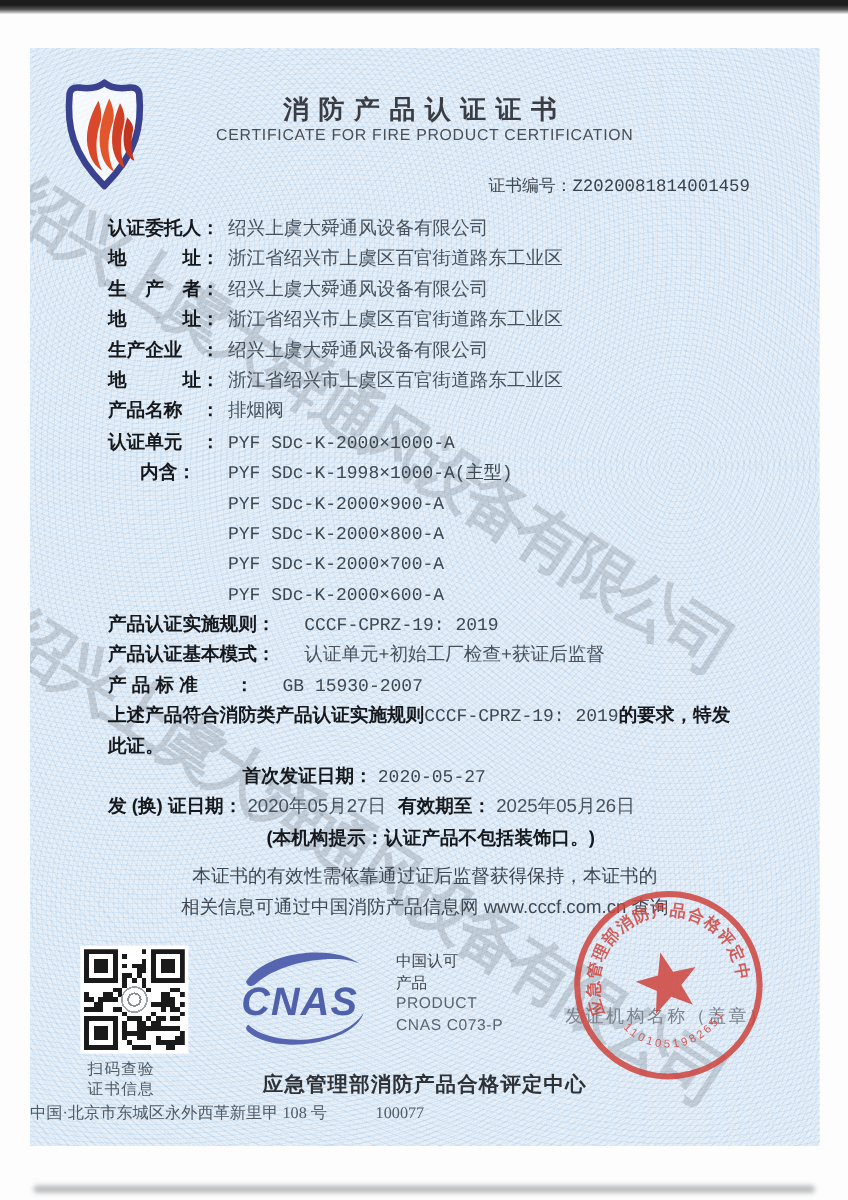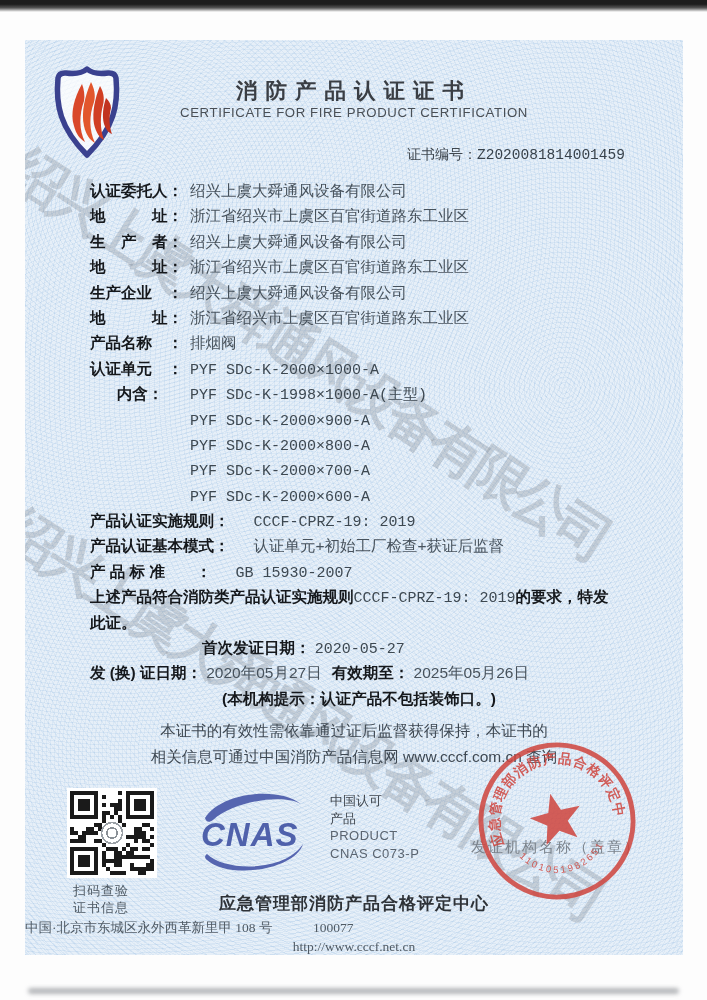--- a/index.html
+++ b/index.html
@@ -269,17 +269,16 @@
           <textPath href="#stampTop" startOffset="0">应急管理部消防产品合格评定中心</textPath>
         </text>
         <text font-family="Liberation Sans, sans-serif" font-size="9.5" fill="#cf443d" letter-spacing="2.5">
           <textPath href="#stampBot" startOffset="4">1101051982651</textPath>
         </text>
       </g>
     </svg>
 
     <div class="org">应急管理部消防产品合格评定中心</div>
     <div class="addr">中国·北京市东城区永外西革新里甲 108 号　　　100077</div>
-    <div class="url">http://www.cccf.net.cn</div>
   </div>
 
   <div class="scan-bottom"></div>
 </div>
 
 </body></html>

